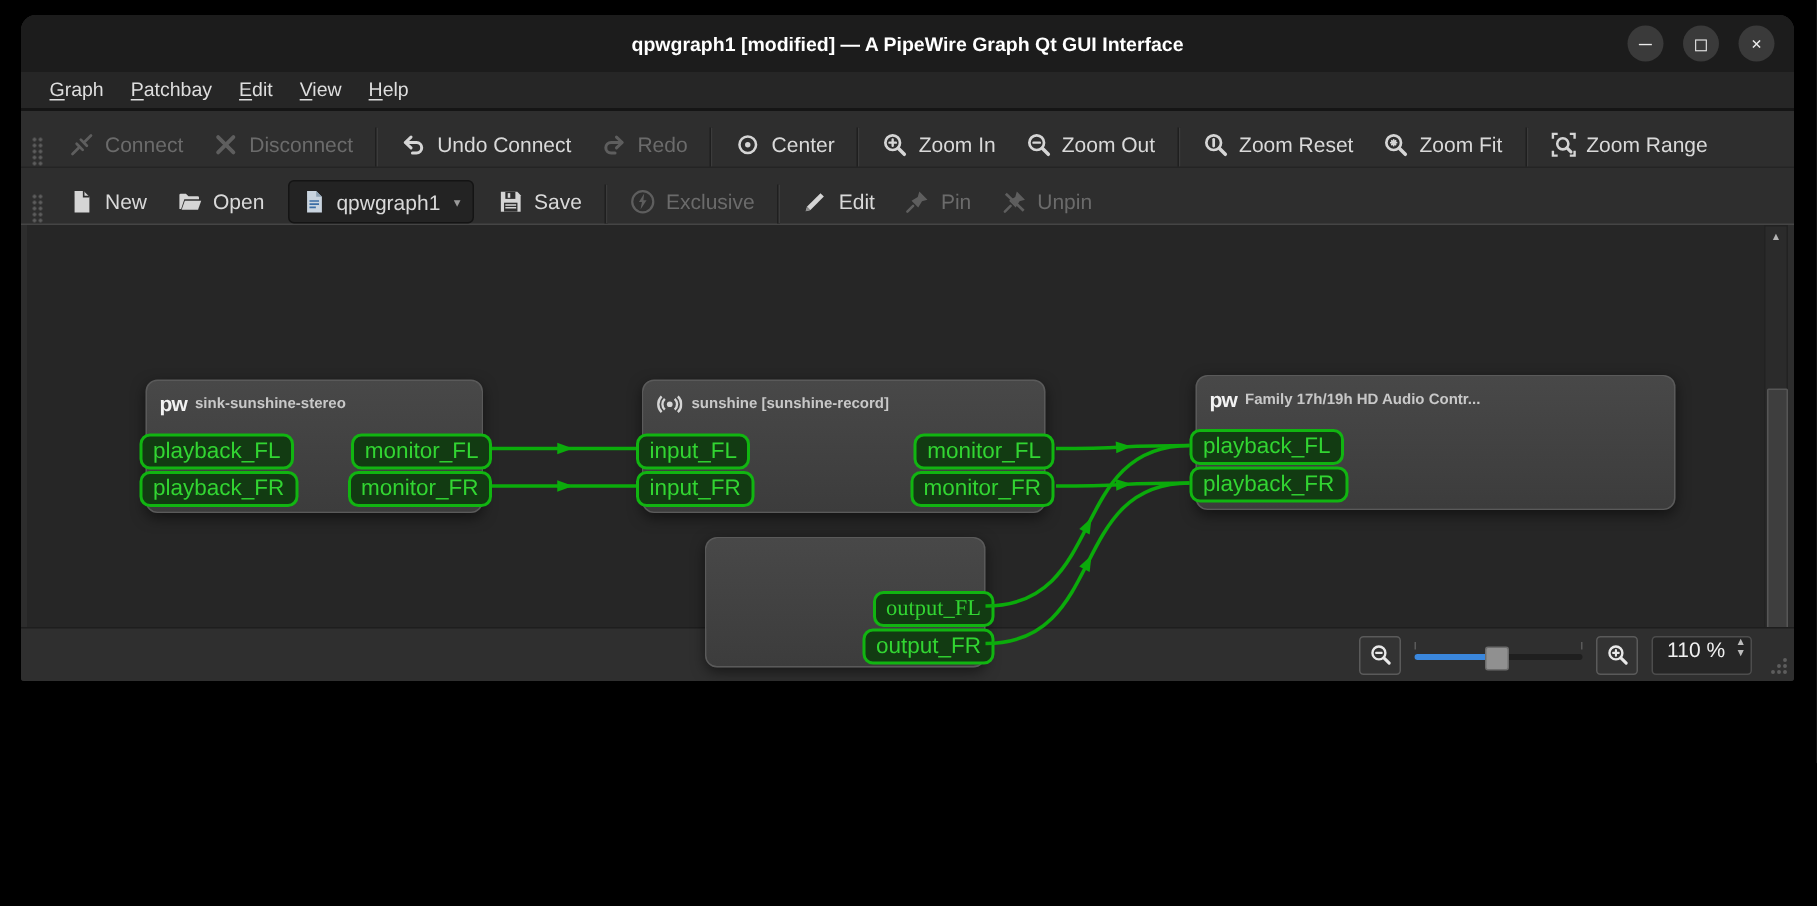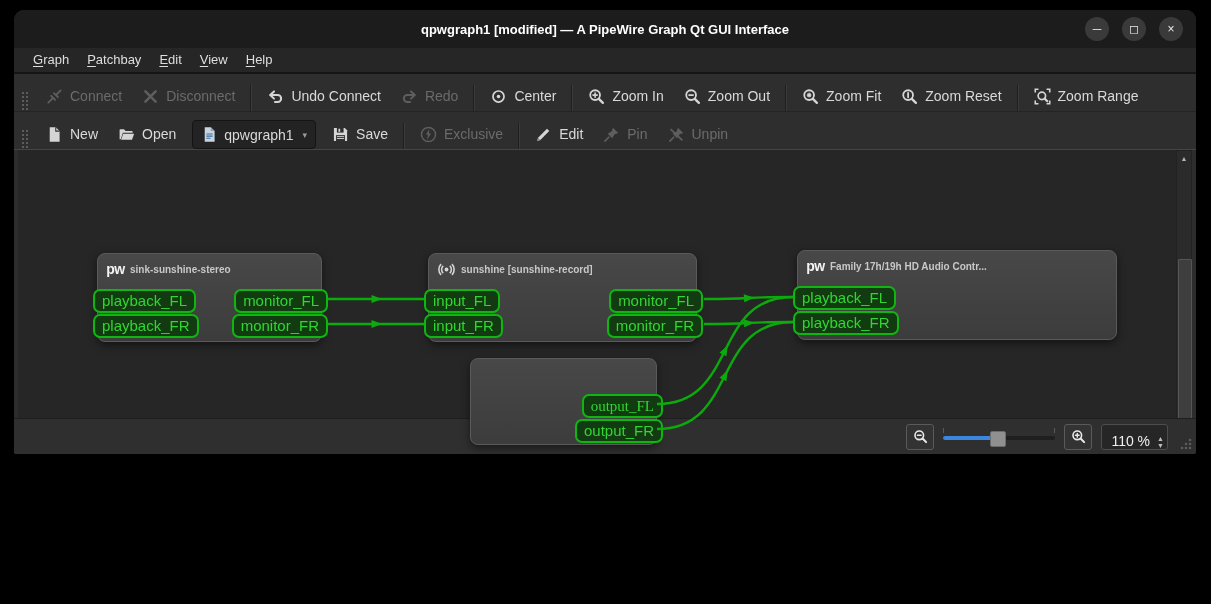--- a/index.html
+++ b/index.html
@@ -58,21 +58,21 @@
   .statusbar{position:absolute;left:0;bottom:0;width:100%;height:36px;background:#2f2f2f;border-top:1px solid #1e1e1e;
              display:flex;align-items:center;justify-content:flex-end;gap:9px;padding-right:28px;box-sizing:border-box;}
   .sb-zoom-btn{width:26px;height:24px;border:1px solid #5a5a5a;border-radius:3px;background:#333;color:#e9e9e9;
                display:flex;align-items:center;justify-content:center;}
   .sb-zoom-btn .ic{width:15px;height:15px;}
   .slider{position:relative;width:112px;height:24px;}
   .slider .tick{position:absolute;top:3px;width:1px;height:5px;background:#5a5a5a;}
   .slider .track{position:absolute;left:0;right:0;top:11px;height:4px;background:#1f1f1f;border-radius:2px;}
   .slider .fill{position:absolute;left:0;top:11px;height:4px;background:var(--accent,#3a87dd);border-radius:2px;}
   .slider .handle{position:absolute;top:6px;width:14px;height:14px;background:#909090;border:1px solid #6c6c6c;border-radius:2px;}
-  .spinbox{display:flex;align-items:flex-end;height:24px;background:#262626;border:1px solid #4d4d4d;border-radius:3px;
+  .spinbox{display:flex;align-items:flex-start;height:24px;background:#262626;border:1px solid #4d4d4d;border-radius:3px;
            padding:0 3px 0 9px;color:#f0f0f0;font-size:14px;gap:7px;}
   .spin-arrows{display:flex;flex-direction:column;justify-content:center;color:#bdbdbd;font-size:7px;line-height:7px;}
   .grip{position:absolute;right:3px;bottom:3px;width:16px;height:16px;}
 </style>
 </head>
 <body>
 
 <div id="window">
   <div class="titlebar">
     <div class="title">qpwgraph1 [modified] — A PipeWire Graph Qt GUI Interface</div>
@@ -170,34 +170,34 @@
           </svg>
         </span>
         <span class="tb-label">Zoom Out</span>
       </div>
       <div class="tb-sep"></div>
       <div class="tb-btn">
         <span class="ic">
           <svg viewBox="0 0 16 16">
             <circle cx="6.7" cy="6.7" r="4.6" stroke="currentColor" stroke-width="1.7" fill="none"></circle>
             <path d="M10.2 10.2 L14 14" stroke="currentColor" stroke-width="2.2" stroke-linecap="round"></path>
+            <path d="M6.7 4.6 V8.8" stroke="currentColor" stroke-width="1.7" stroke-linecap="round"></path>
+          </svg>
+        </span>
+        <span class="tb-label">Zoom Reset</span>
+      </div>
+      <div class="tb-btn">
+        <span class="ic">
+          <svg viewBox="0 0 16 16">
+            <circle cx="6.7" cy="6.7" r="4.6" stroke="currentColor" stroke-width="1.7" fill="none"></circle>
+            <path d="M10.2 10.2 L14 14" stroke="currentColor" stroke-width="2.2" stroke-linecap="round"></path>
             <path d="M6.7 4.9 V8.5 M4.9 6.7 H8.5 M5.5 5.5 L7.9 7.9 M7.9 5.5 L5.5 7.9" stroke="currentColor" stroke-width="1.1" stroke-linecap="round"></path>
           </svg>
         </span>
         <span class="tb-label">Zoom Fit</span>
-      </div>
-      <div class="tb-btn">
-        <span class="ic">
-          <svg viewBox="0 0 16 16">
-            <circle cx="6.7" cy="6.7" r="4.6" stroke="currentColor" stroke-width="1.7" fill="none"></circle>
-            <path d="M10.2 10.2 L14 14" stroke="currentColor" stroke-width="2.2" stroke-linecap="round"></path>
-            <path d="M6.7 4.6 V8.8" stroke="currentColor" stroke-width="1.7" stroke-linecap="round"></path>
-          </svg>
-        </span>
-        <span class="tb-label">Zoom Reset</span>
       </div>
       <div class="tb-sep"></div>
       <div class="tb-btn">
         <span class="ic">
           <svg viewBox="0 0 16 16">
             <g stroke="currentColor" fill="none" stroke-width="1.5">
               <path d="M1.2 4.2 V1.2 H4.2"></path>
               <path d="M11.8 1.2 H14.8 V4.2"></path>
               <path d="M14.8 11.8 V14.8 H11.8"></path>
               <path d="M4.2 14.8 H1.2 V11.8"></path>

